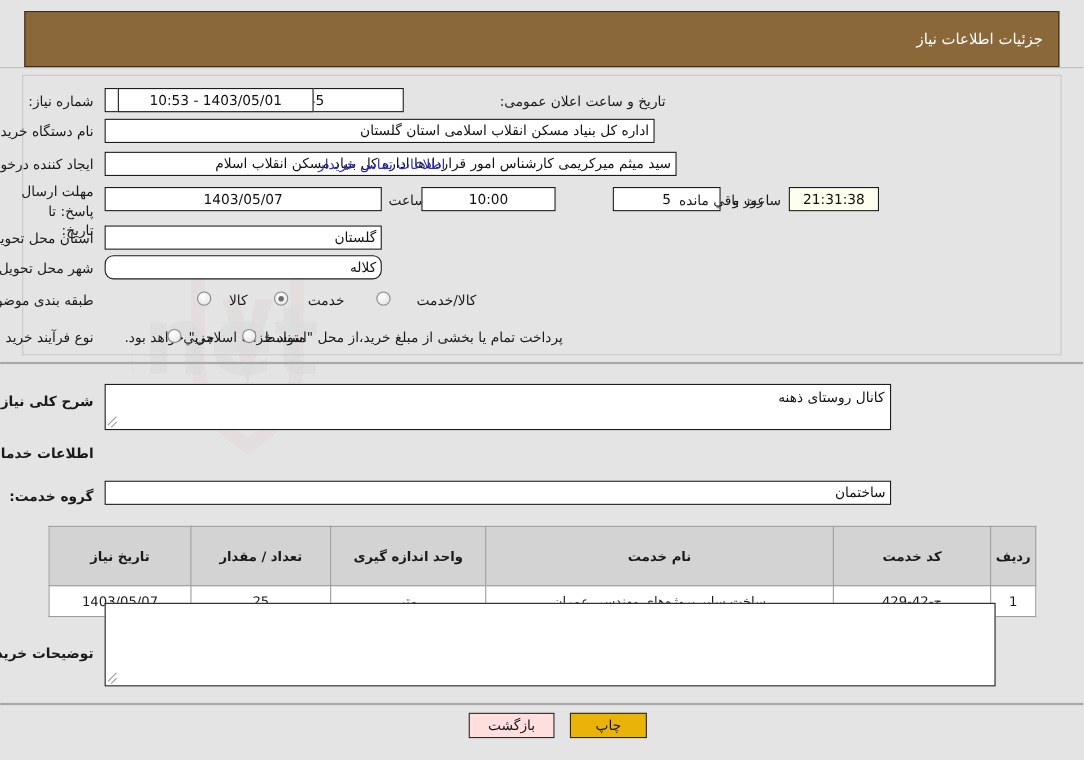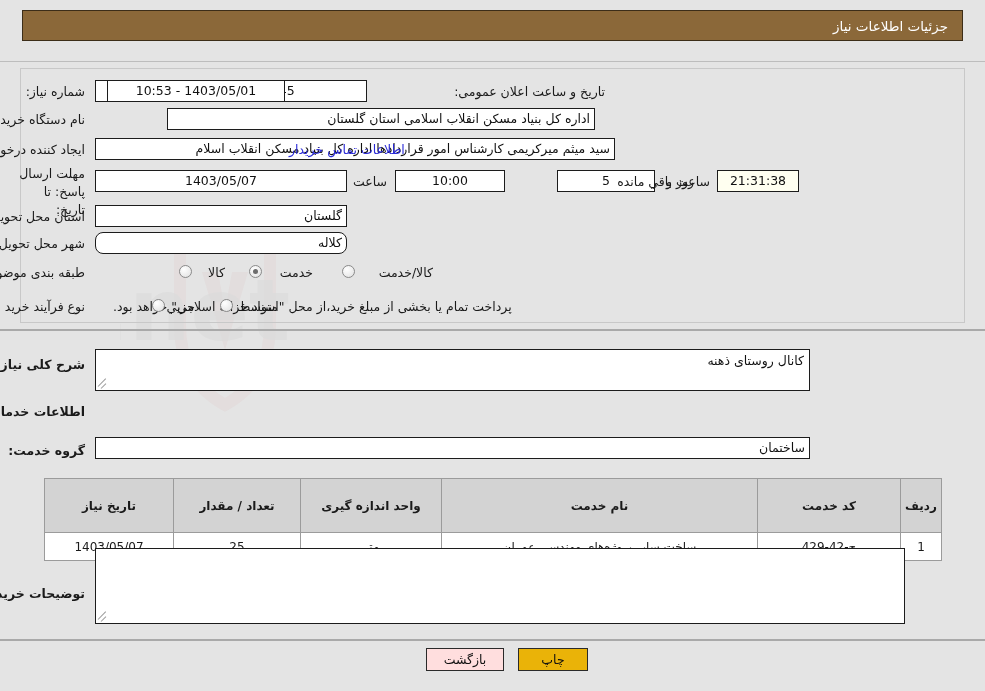--- a/index.html
+++ b/index.html
@@ -30,21 +30,21 @@
     opacity: .30;
   }
   .watermark svg { width: 100%; height: 100%; display: block; }
 
   
   .titlebar {
     position: absolute;
     left: 22px;
     top: 10px;
     width: 941px;
-    height: 31px;
+    height: 51px;
     background: #8b6839;
     border: 1px solid #3c2d18;
     box-sizing: border-box;
     z-index: 3;
   }
   .titlebar .tl {
     position: absolute;
     right: 14px;
     top: 50%;
     transform: translateY(-50%);
@@ -251,30 +251,30 @@
   </div>
 
   <div class="lbl" style="right:900px; top:84px;">شماره نیاز:</div>
   <div class="fld c" style="right:618px; top:80px; width:272px;">1103003579000045</div>
 
   <div class="lbl" style="right:380px; top:84px;">تاریخ و ساعت اعلان عمومی:</div>
 
   <div class="fld c" style="left:107px; top:80px; width:178px;">1403/05/01 - 10:53</div>
 
   <div class="lbl" style="right:900px; top:112px;">نام دستگاه خریدار:</div>
-  <div class="fld r" style="right:390px; top:108px; width:428px;margin-left:42px;">اداره کل بنیاد مسکن انقلاب اسلامی استان گلستان</div>
+  <div class="fld r" style="right:390px; top:108px; width:500px;margin-left:42px;">اداره کل بنیاد مسکن انقلاب اسلامی استان گلستان</div>
 
   <div class="lbl" style="right:900px; top:142px;">ایجاد کننده درخواست:</div>
   <div class="fld r" style="right:370px; top:138px; width:520px;">سید میثم میرکریمی کارشناس امور قراردادها اداره کل بنیاد مسکن انقلاب اسلام</div>
   <div class="lnk" style="left:289px; top:142px;">اطلاعات تماس خریدار</div>
 
   <div class="lbl" style="right:900px; top:165px; line-height:1.45; white-space:normal; width:74px; text-align:right;">مهلت ارسال پاسخ: تا تاریخ:</div>
   <div class="fld c" style="right:638px; top:170px; width:252px;">1403/05/07</div>
   <div class="lbl" style="right:598px; top:174px;">ساعت</div>
-  <div class="fld c" style="right:480px; top:170px; width:110px;">10:00</div>
+  <div class="fld c" style="right:480px; top:170px; width:122px;">10:00</div>
   <div class="fld c" style="right:330px; top:170px; width:98px;">5</div>
   <div class="lbl" style="right:291px; top:174px;">روز و</div>
   <div class="fld c cream" style="right:186px; top:170px; width:82px;">21:31:38</div>
   <div class="lbl" style="right:275px; top:174px; left:86px;">ساعت باقي مانده</div>
 
   <div class="lbl" style="right:900px; top:209px;">استان محل تحویل:</div>
   <div class="fld r" style="right:638px; top:205px; width:252px;">گلستان</div>
 
   <div class="lbl" style="right:900px; top:236px;">شهر محل تحویل:</div>
   <div class="fld r" style="right:638px; top:232px; width:252px;border-radius:8px;">کلاله</div>

